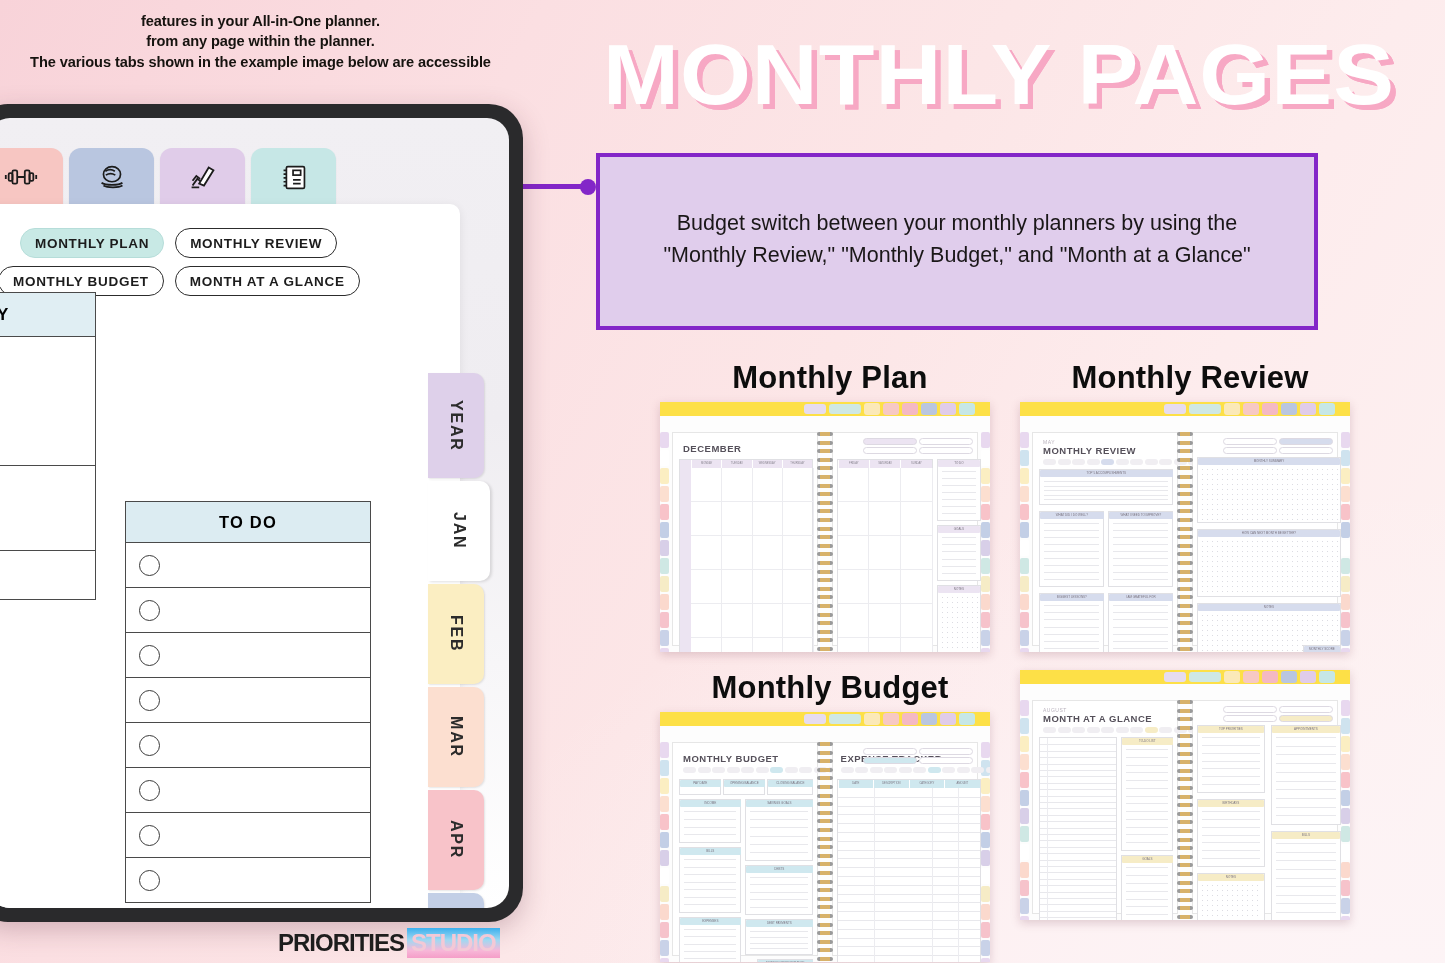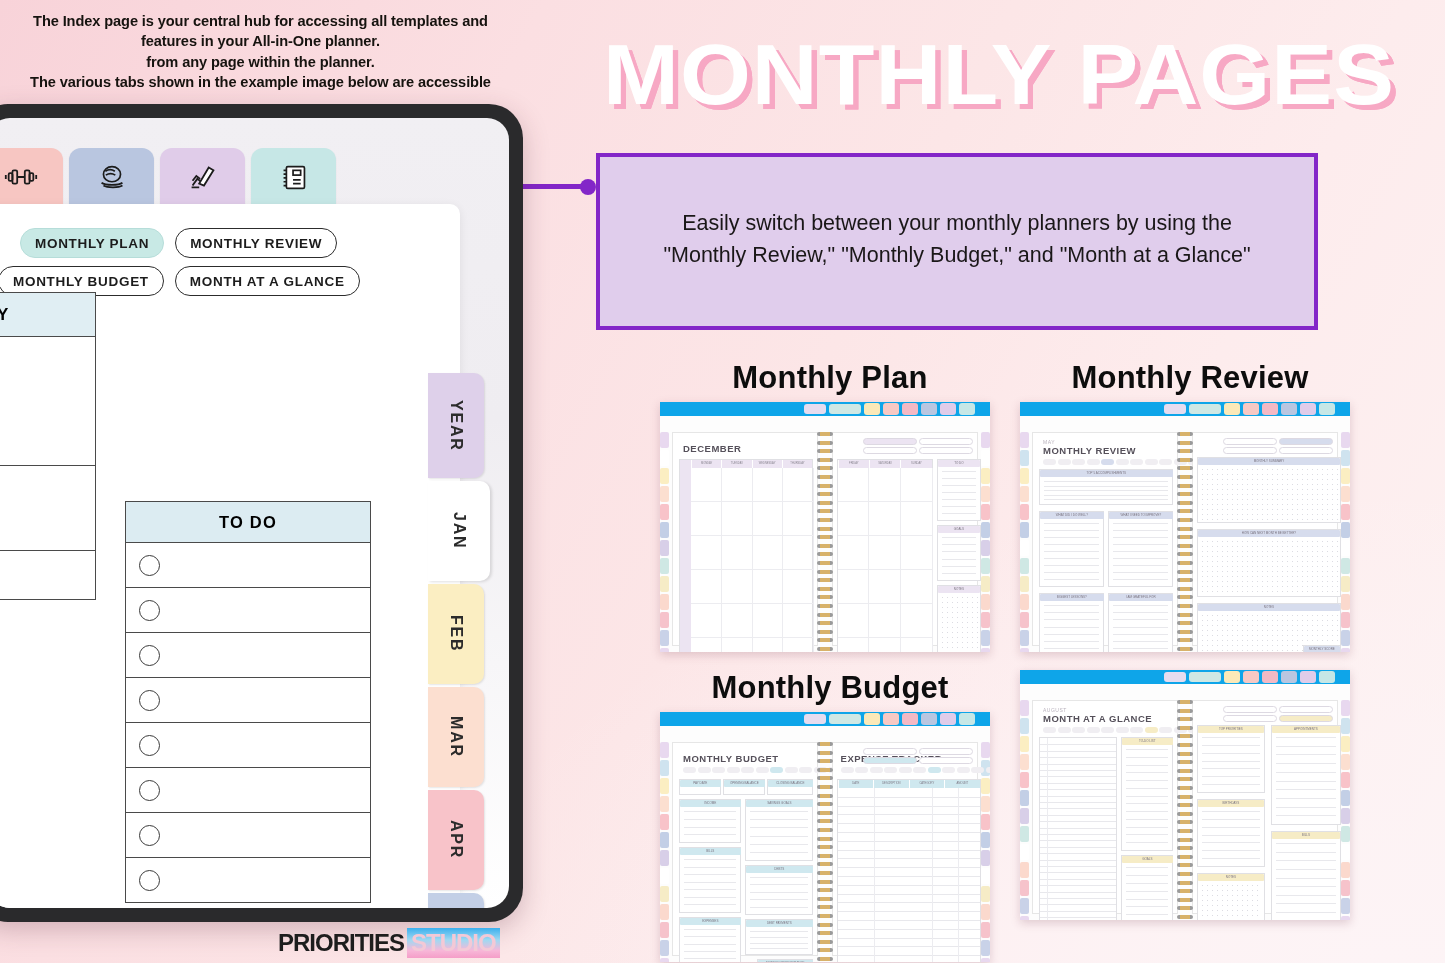--- a/index.html
+++ b/index.html
@@ -110,21 +110,21 @@
   .wm .a{ font-size:24px; font-weight:bold; letter-spacing:-1px; color:#1d1d1d; font-family:"Liberation Sans",sans-serif;}
   .wm .b{ font-size:24px; font-weight:bold; letter-spacing:-1px; padding:1px 4px;
      background:linear-gradient(180deg,#3bb0ee 0%,#9fd9f2 40%,#f7b7d8 75%,#f59ec8 100%);
      color:#f3c9d6;}
 
   
   .thumbs{ position:absolute; left:660px; top:360px; width:720px;}
   .tcell{ position:absolute; width:340px; }
   .tlabel{ text-align:center; font-size:31px; font-weight:bold; color:#0d0d0d; letter-spacing:.2px;
            font-family:"Liberation Sans",sans-serif; margin-bottom:6px;}
-  .spread{ position:relative; width:330px; height:250px; background:#0ea5e9;
+  .spread{ position:relative; width:330px; height:250px; background:#fde047;
       box-shadow:0 3px 9px rgba(120,60,80,.22); overflow:hidden; }
   .sp-toolbar{ position:absolute; left:140px; top:0; right:0; height:14px; display:flex; gap:3px; align-items:center; padding-left:4px;}
   .chip{ height:10px; border-radius:3px; }
   .ibtn{ width:16px;height:12px;border-radius:3px;}
   .sp-body{ position:absolute; left:0; top:14px; right:0; bottom:0; background:#fdfdfd;}
   .sp-ltabs,.sp-rtabs{ position:absolute; top:16px; width:9px; }
   .sp-ltabs{ left:0;} .sp-rtabs{ right:0;}
   .mtab{ height:16px; margin-bottom:2px; border-radius:2px;}
   .sp-pageL,.sp-pageR{ position:absolute; top:16px; bottom:6px; background:#fff; border:.8px solid #e6e6e6;}
   .sp-pageL{ left:12px; right:52%;} .sp-pageR{ left:52%; right:12px;}
@@ -143,31 +143,30 @@
   .npill{ width:54px;height:7px;border-radius:4px;border:.6px solid #ddd9e2;background:#fff;}
   .gridcell{ position:absolute; border-right:.6px solid #ececf0; border-bottom:.6px solid #ececf0;}
   .dotgrid{ position:absolute;
      background-image:radial-gradient(#dcdce2 .6px, transparent .6px);
      background-size:5px 5px; }
 </style>
 </head>
 <body>
 
 <div class="blurb">
-  <p>The Index page is your central hub for accessing all templates and</p>
   <p>features in your All-in-One planner.</p>
   <p>from any page within the planner.</p>
   <p>The various tabs shown in the example image below are accessible</p>
 </div>
 
 <div class="bigtitle">MONTHLY PAGES</div>
 
 <div class="callout">
   <div class="callout-inner">
-    <div>Easily switch between your monthly planners by using the</div>
+    <div>Budget switch between your monthly planners by using the</div>
     <div>"Monthly Review," "Monthly Budget," and "Month at a Glance"</div>
   </div>
 </div>
 <div class="conn-dot"></div>
 <div class="conn-h"></div>
 <div class="conn-v"></div>
 <div class="conn-arrow"></div>
 
 <div class="tablet">
   <div class="screen">

